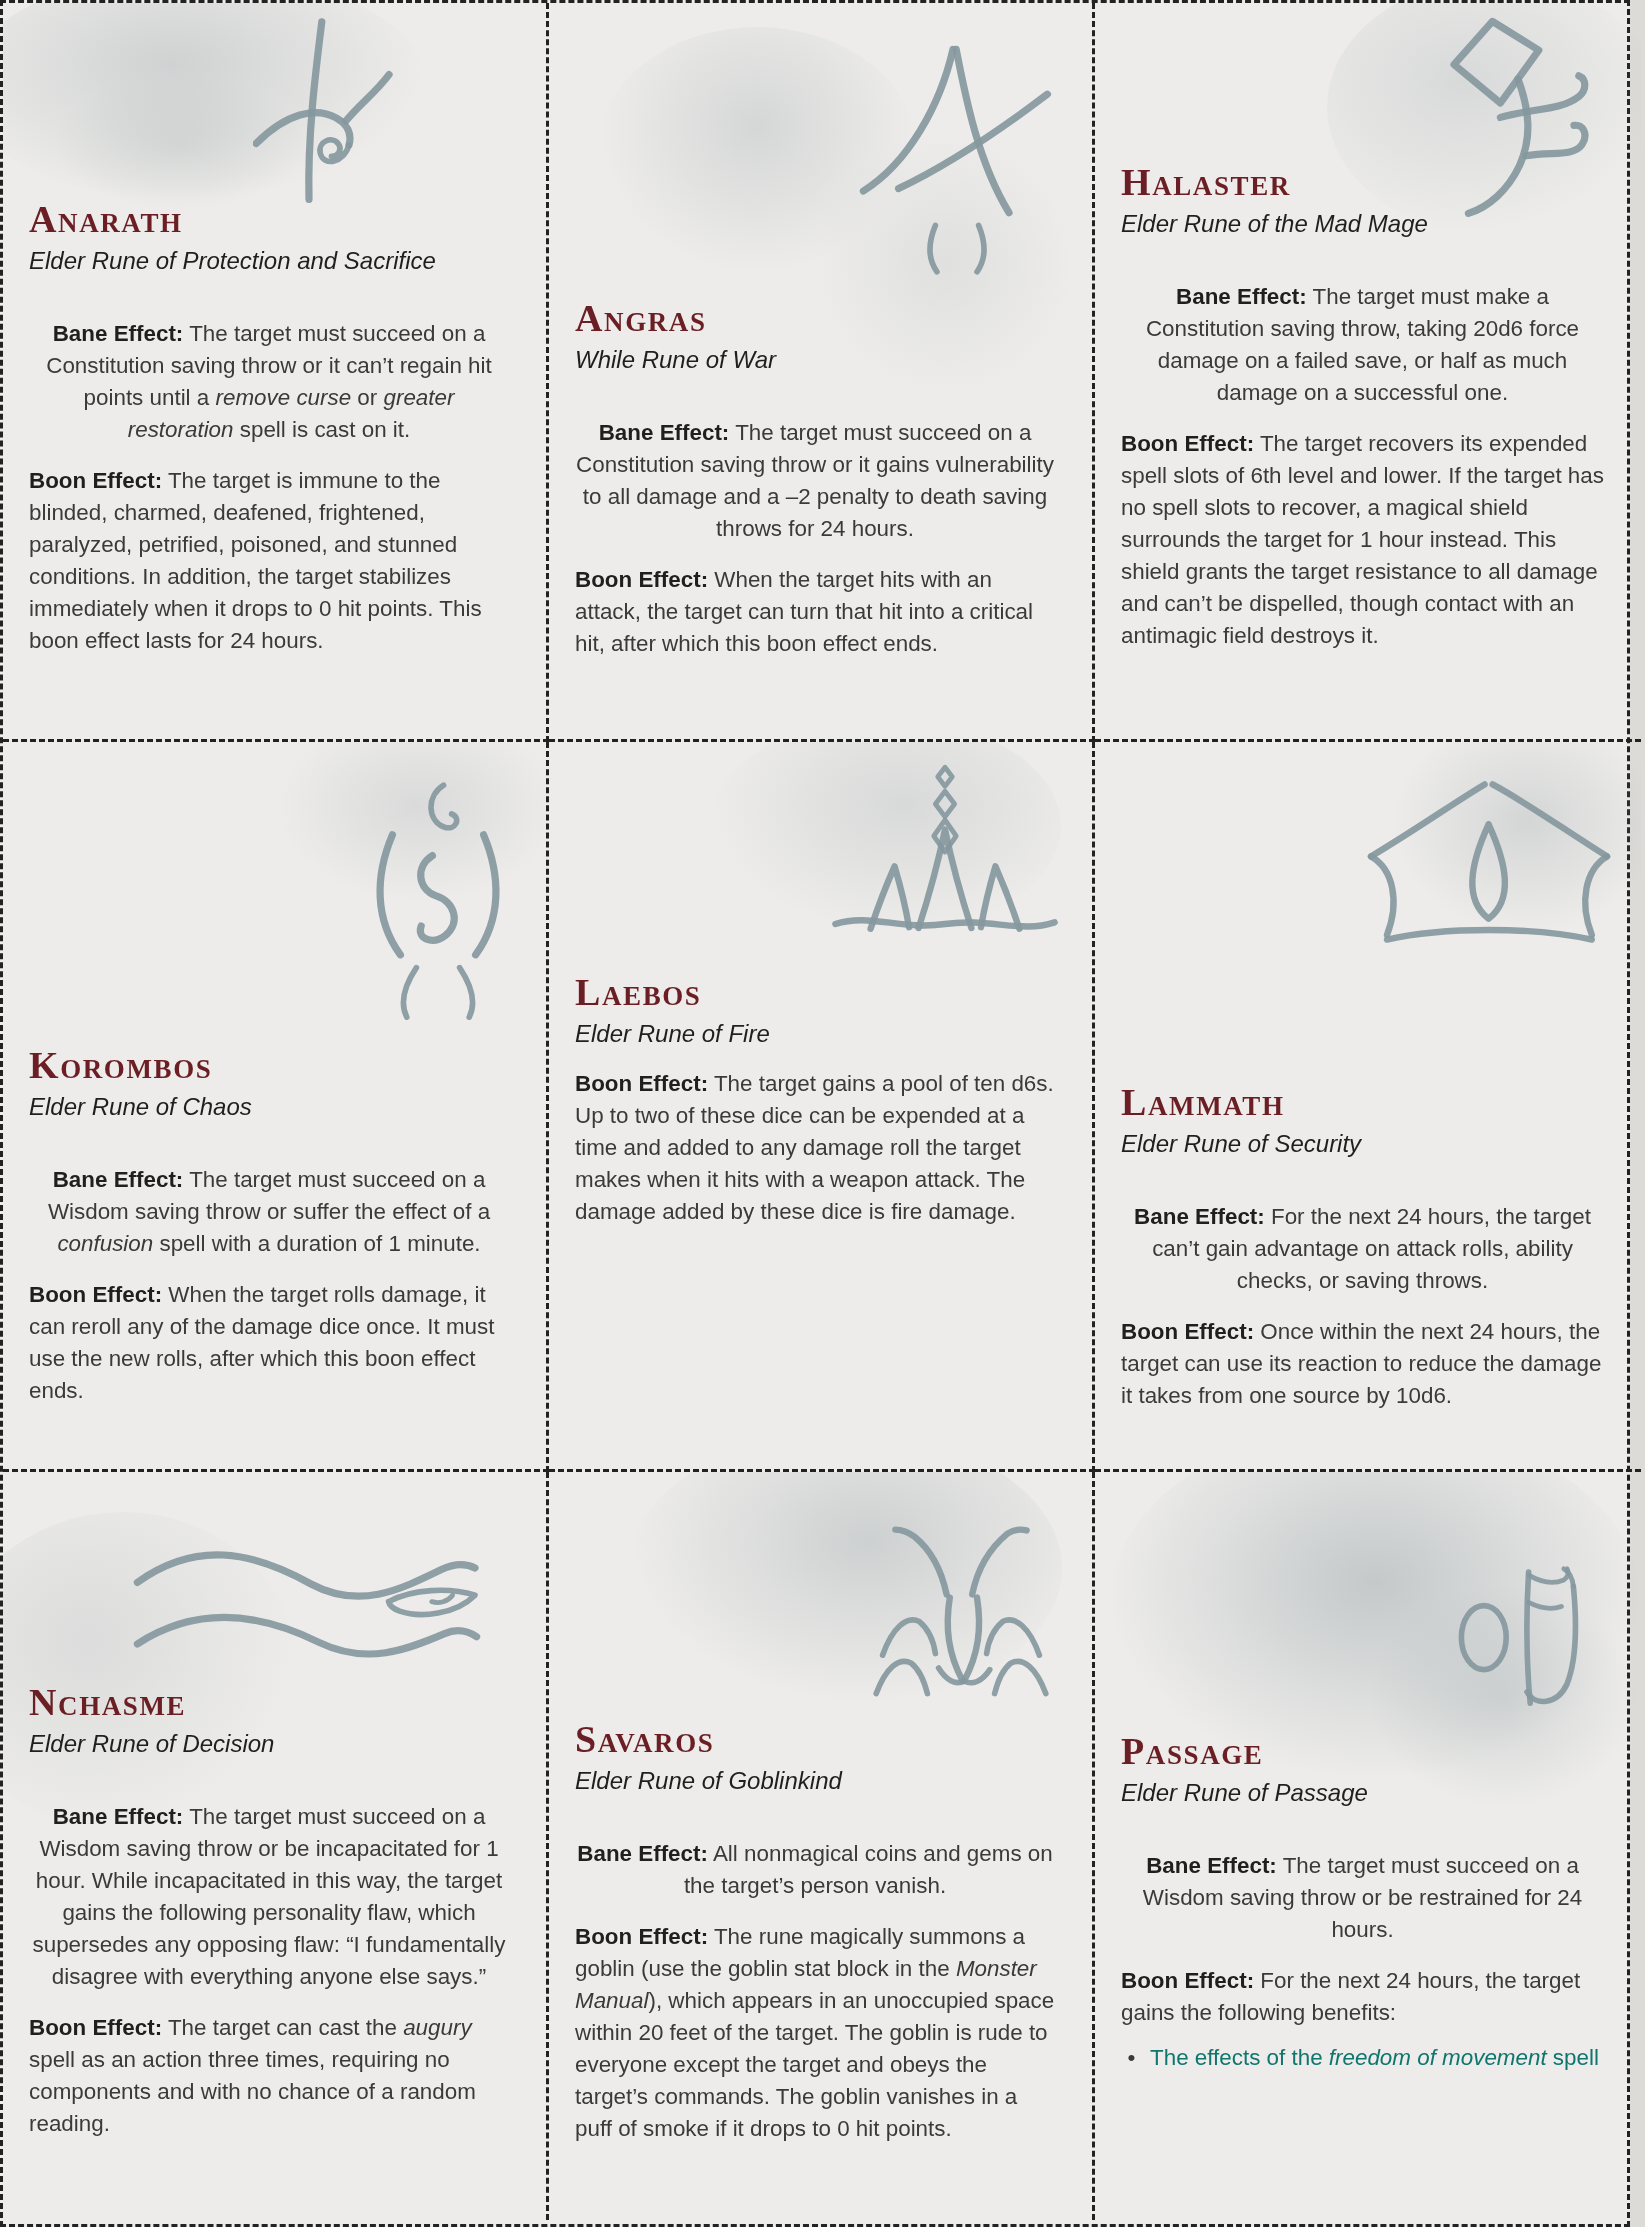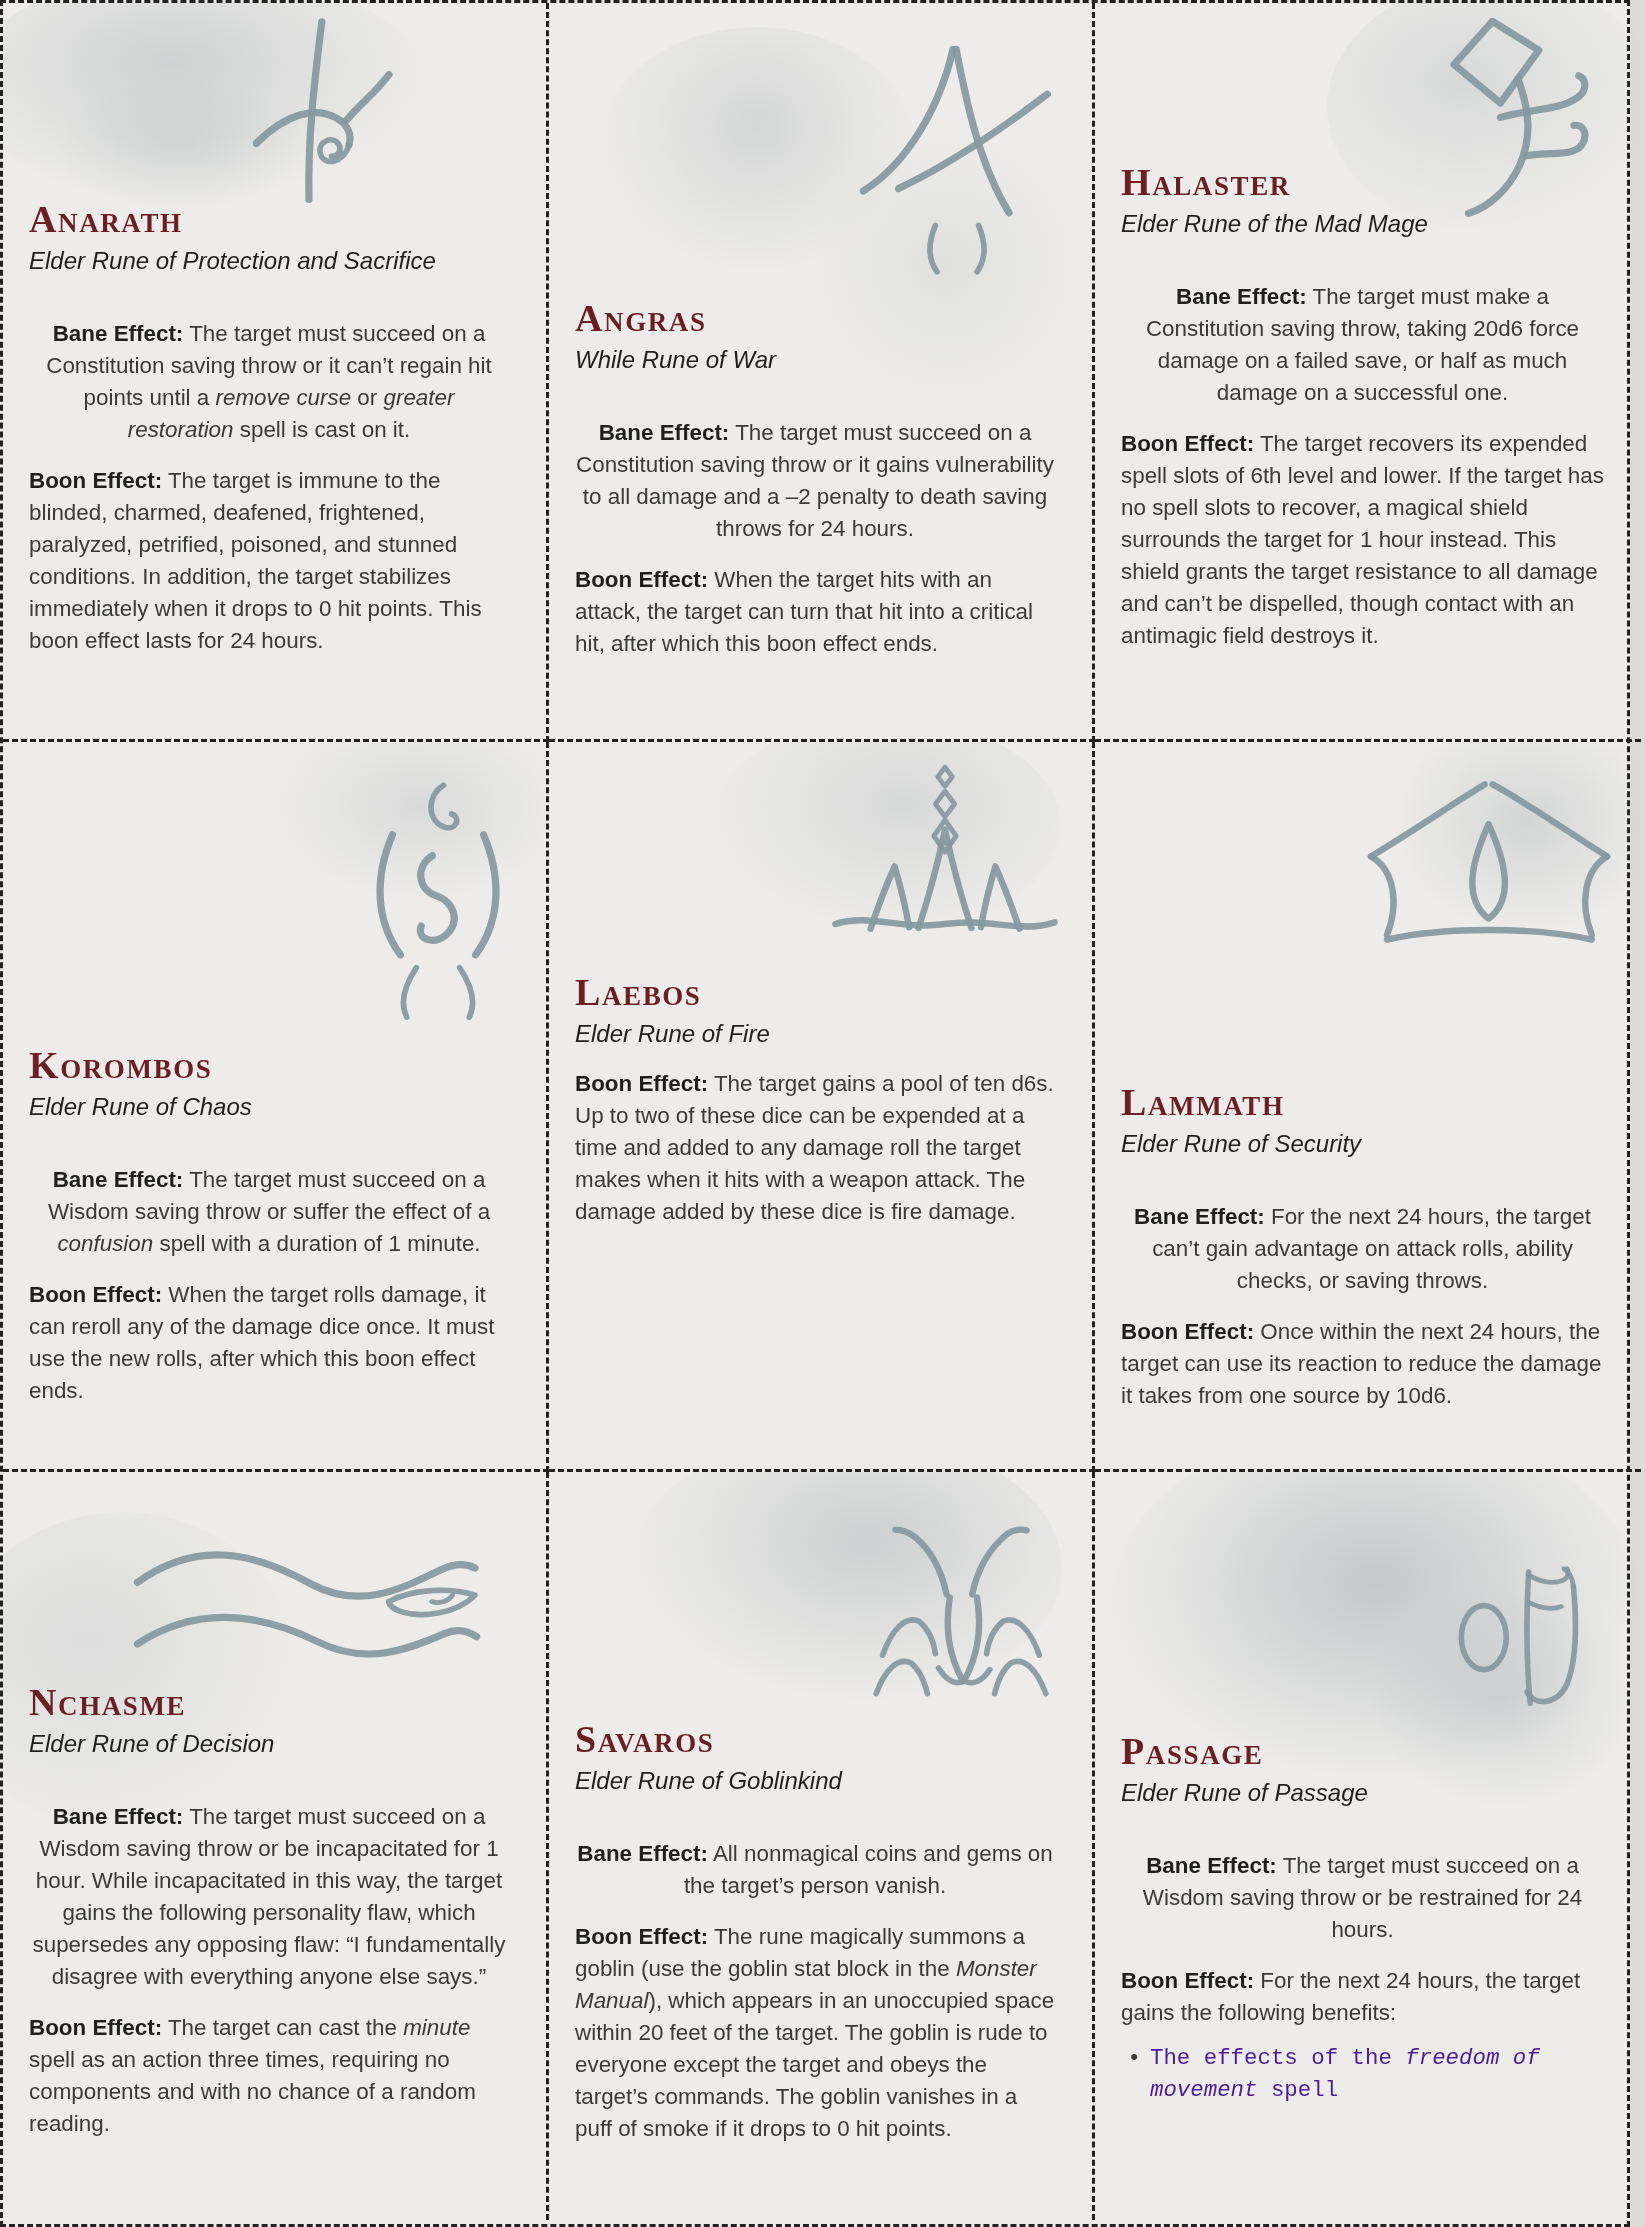--- a/index.html
+++ b/index.html
@@ -51,22 +51,21 @@
   }
   p.effect.first{margin-top:42px;text-align:center;}
   p.effect b{color:#1f1f1f;}
   p.effect em{font-style:italic;}
   ul.benefits{
     list-style:none;
     margin:13px 0 0;
     padding:0 0 0 29px;
     font-size:22.4px;
     line-height:32px;
-    color:#4c1d95;
-    font-family:Liberation Mono, monospace;
+    color:#0f766e;
   }
   ul.benefits li{position:relative;margin:0 0 6.4px;}
   ul.benefits li::before{
     content:"\2022";
     position:absolute;left:-22.4px;top:0;
     color:#3a3a3a;
   }
   ul.benefits em{font-style:italic;}
 </style>
 </head>
@@ -198,21 +197,21 @@
         <path d="M8,88 C80,36 150,48 225,90 C285,122 335,98 388,72 C403,65 418,64 430,70"></path>
         <path d="M8,165 C85,115 165,128 235,163 C295,192 345,172 392,152 C406,146 420,148 432,156"></path>
         <path d="M322,112 C352,96 398,94 430,104 C406,128 362,133 336,124 C328,121 323,117 322,112" style="stroke-width:7"></path>
         <path d="M402,104 C396,112 385,115 376,112" style="stroke-width:6"></path>
       </svg>
     </div>
     <div class="text" style="top:211px">
       <h2 class="title">Nchasme</h2>
       <p class="sub">Elder Rune of Decision</p>
       <p class="effect first"><b>Bane Effect:</b> <span>The target must succeed on a Wisdom saving throw or be incapacitated for 1 hour. While incapacitated in this way, the target gains the following personality flaw, which supersedes any opposing flaw: “I fundamentally disagree with everything anyone else says.”</span></p>
-      <p class="effect"><b>Boon Effect:</b> <span>The target can cast the <em>minute</em> spell as an action three times, requiring no components and with no chance of a random reading.</span></p>
+      <p class="effect"><b>Boon Effect:</b> <span>The target can cast the <em>augury</em> spell as an action three times, requiring no components and with no chance of a random reading.</span></p>
     </div>
   </div>
 
   <div class="card br">
     <div class="wash" style="left:80px;top:-40px;width:433px;height:272px;background:radial-gradient(ellipse at 55% 40%,rgba(150,160,164,.36),rgba(150,160,164,0) 70%);"></div>
     <div class="rune" style="left:316px;top:52px;width:200px;height:176px;">
       <svg viewBox="0 0 250 220">
         <path d="M102,88 C96,60 84,34 62,16 C54,10 46,7 38,7" style="stroke-width:8"></path>
         <path d="M134,88 C140,58 154,32 178,12 C186,7 194,6 202,8" style="stroke-width:8"></path>
         <path d="M106,92 C100,130 104,162 122,196" style="stroke-width:8"></path>

